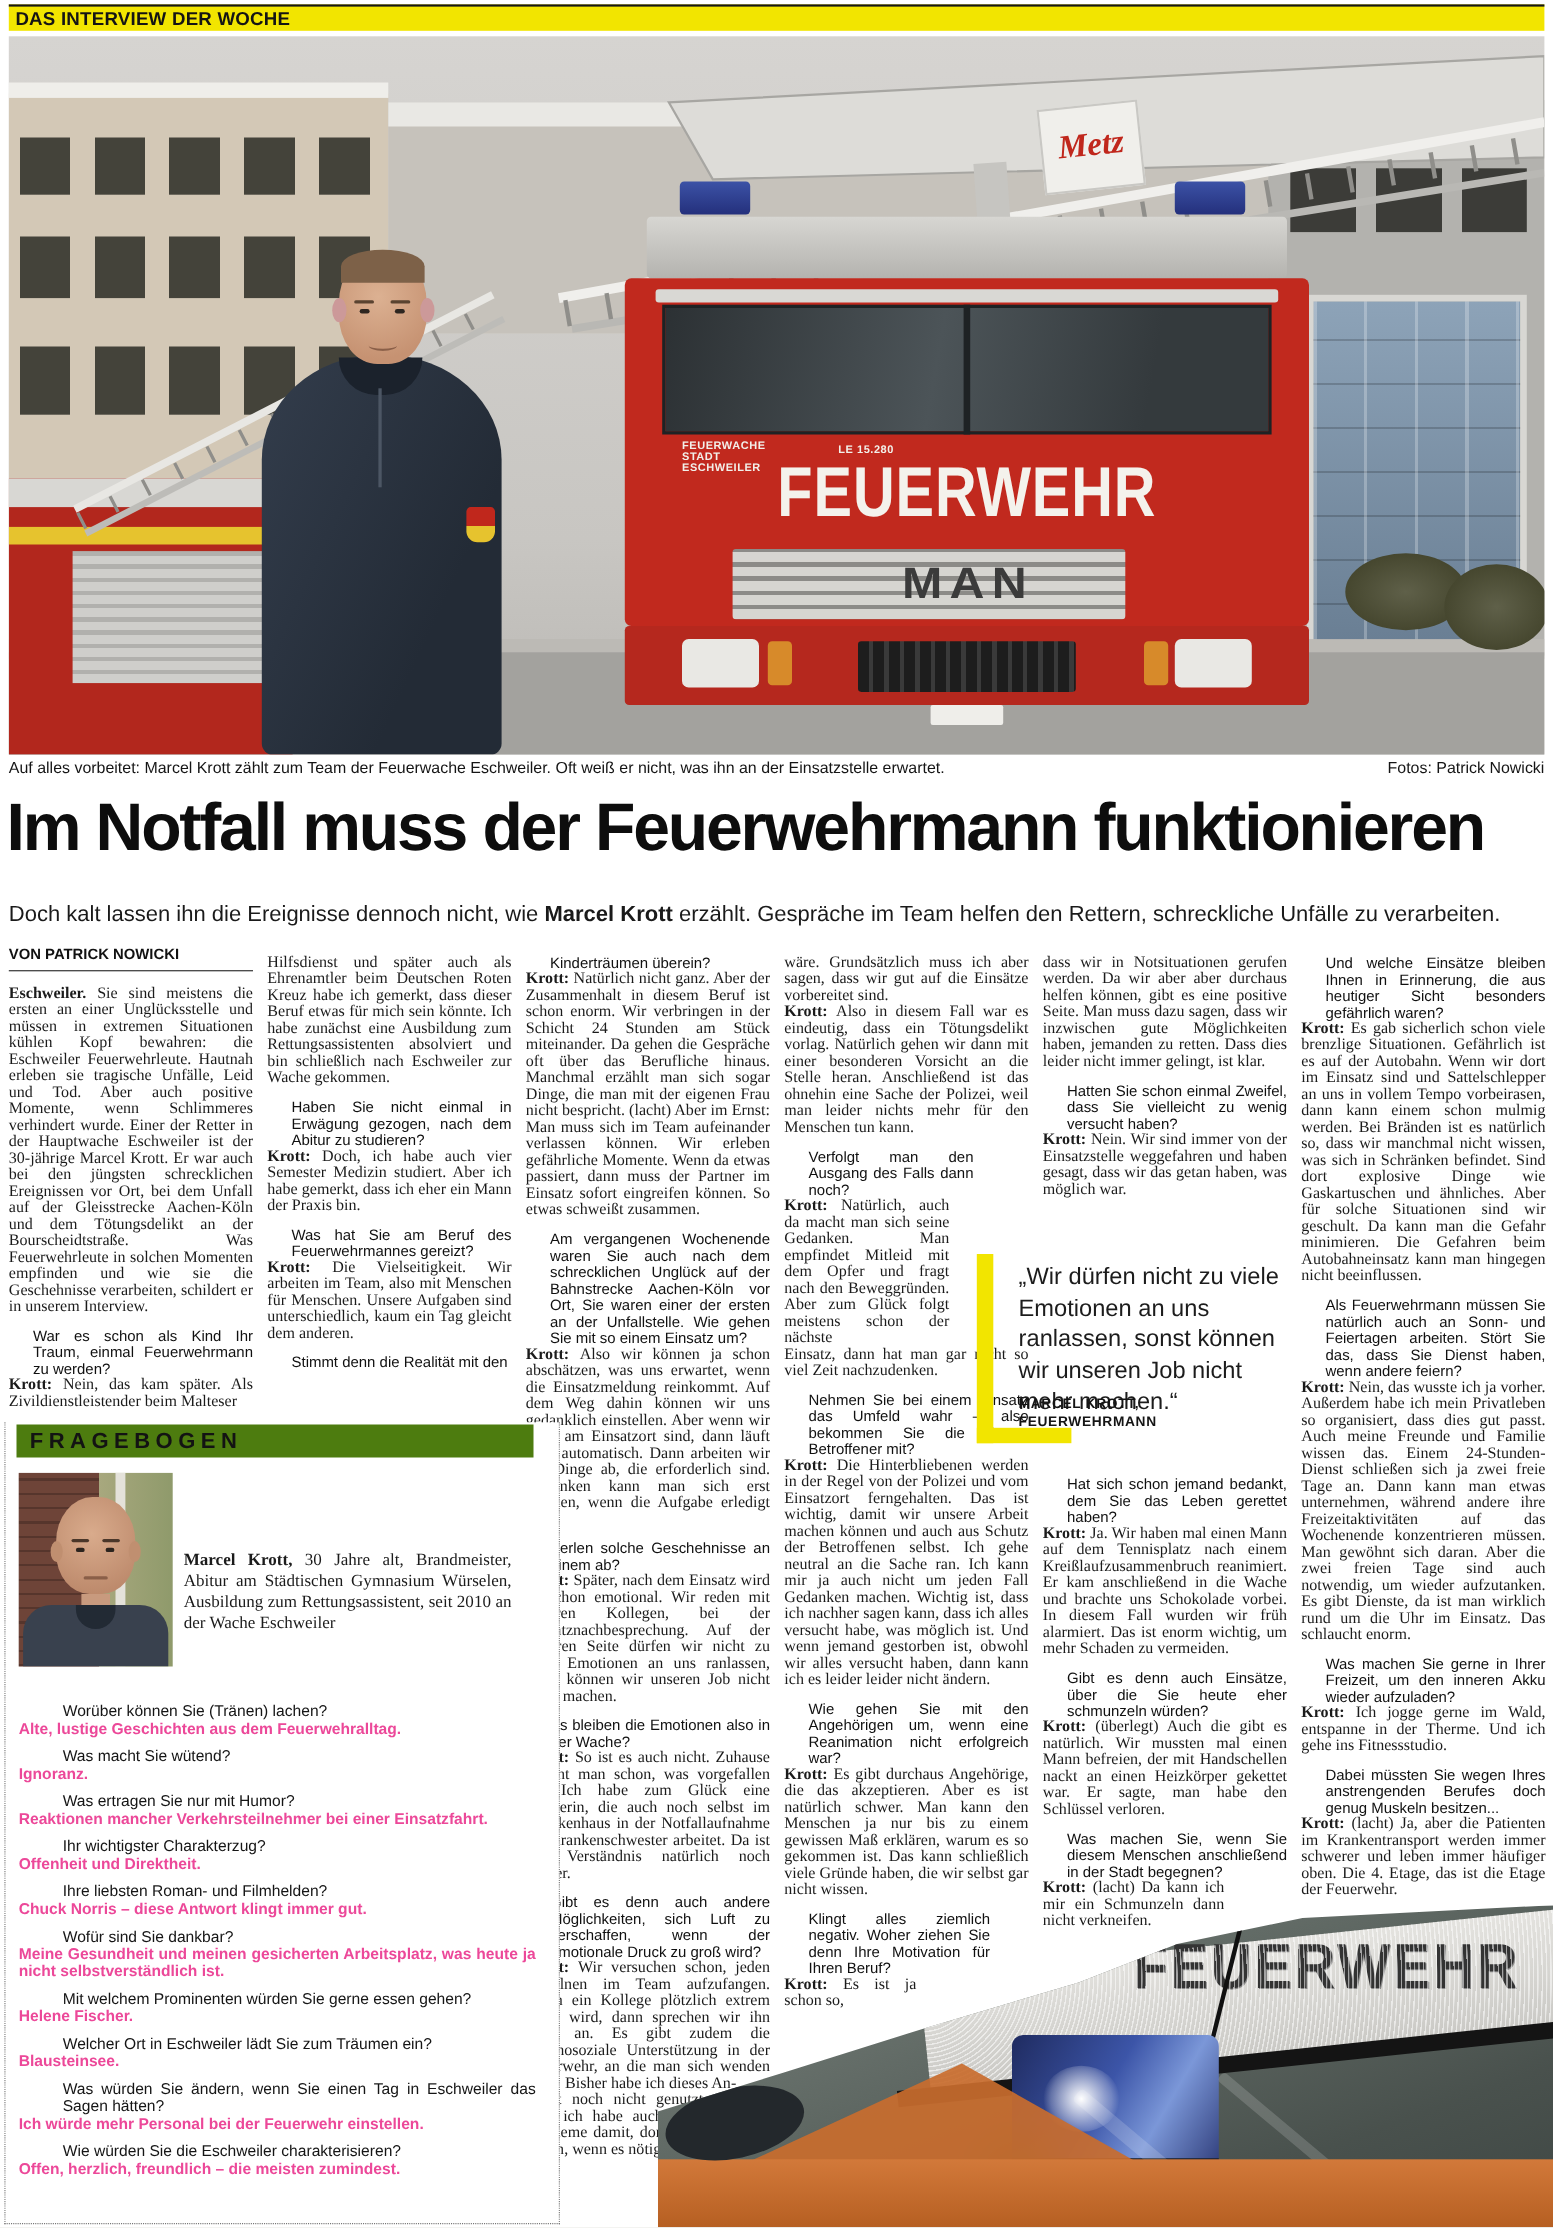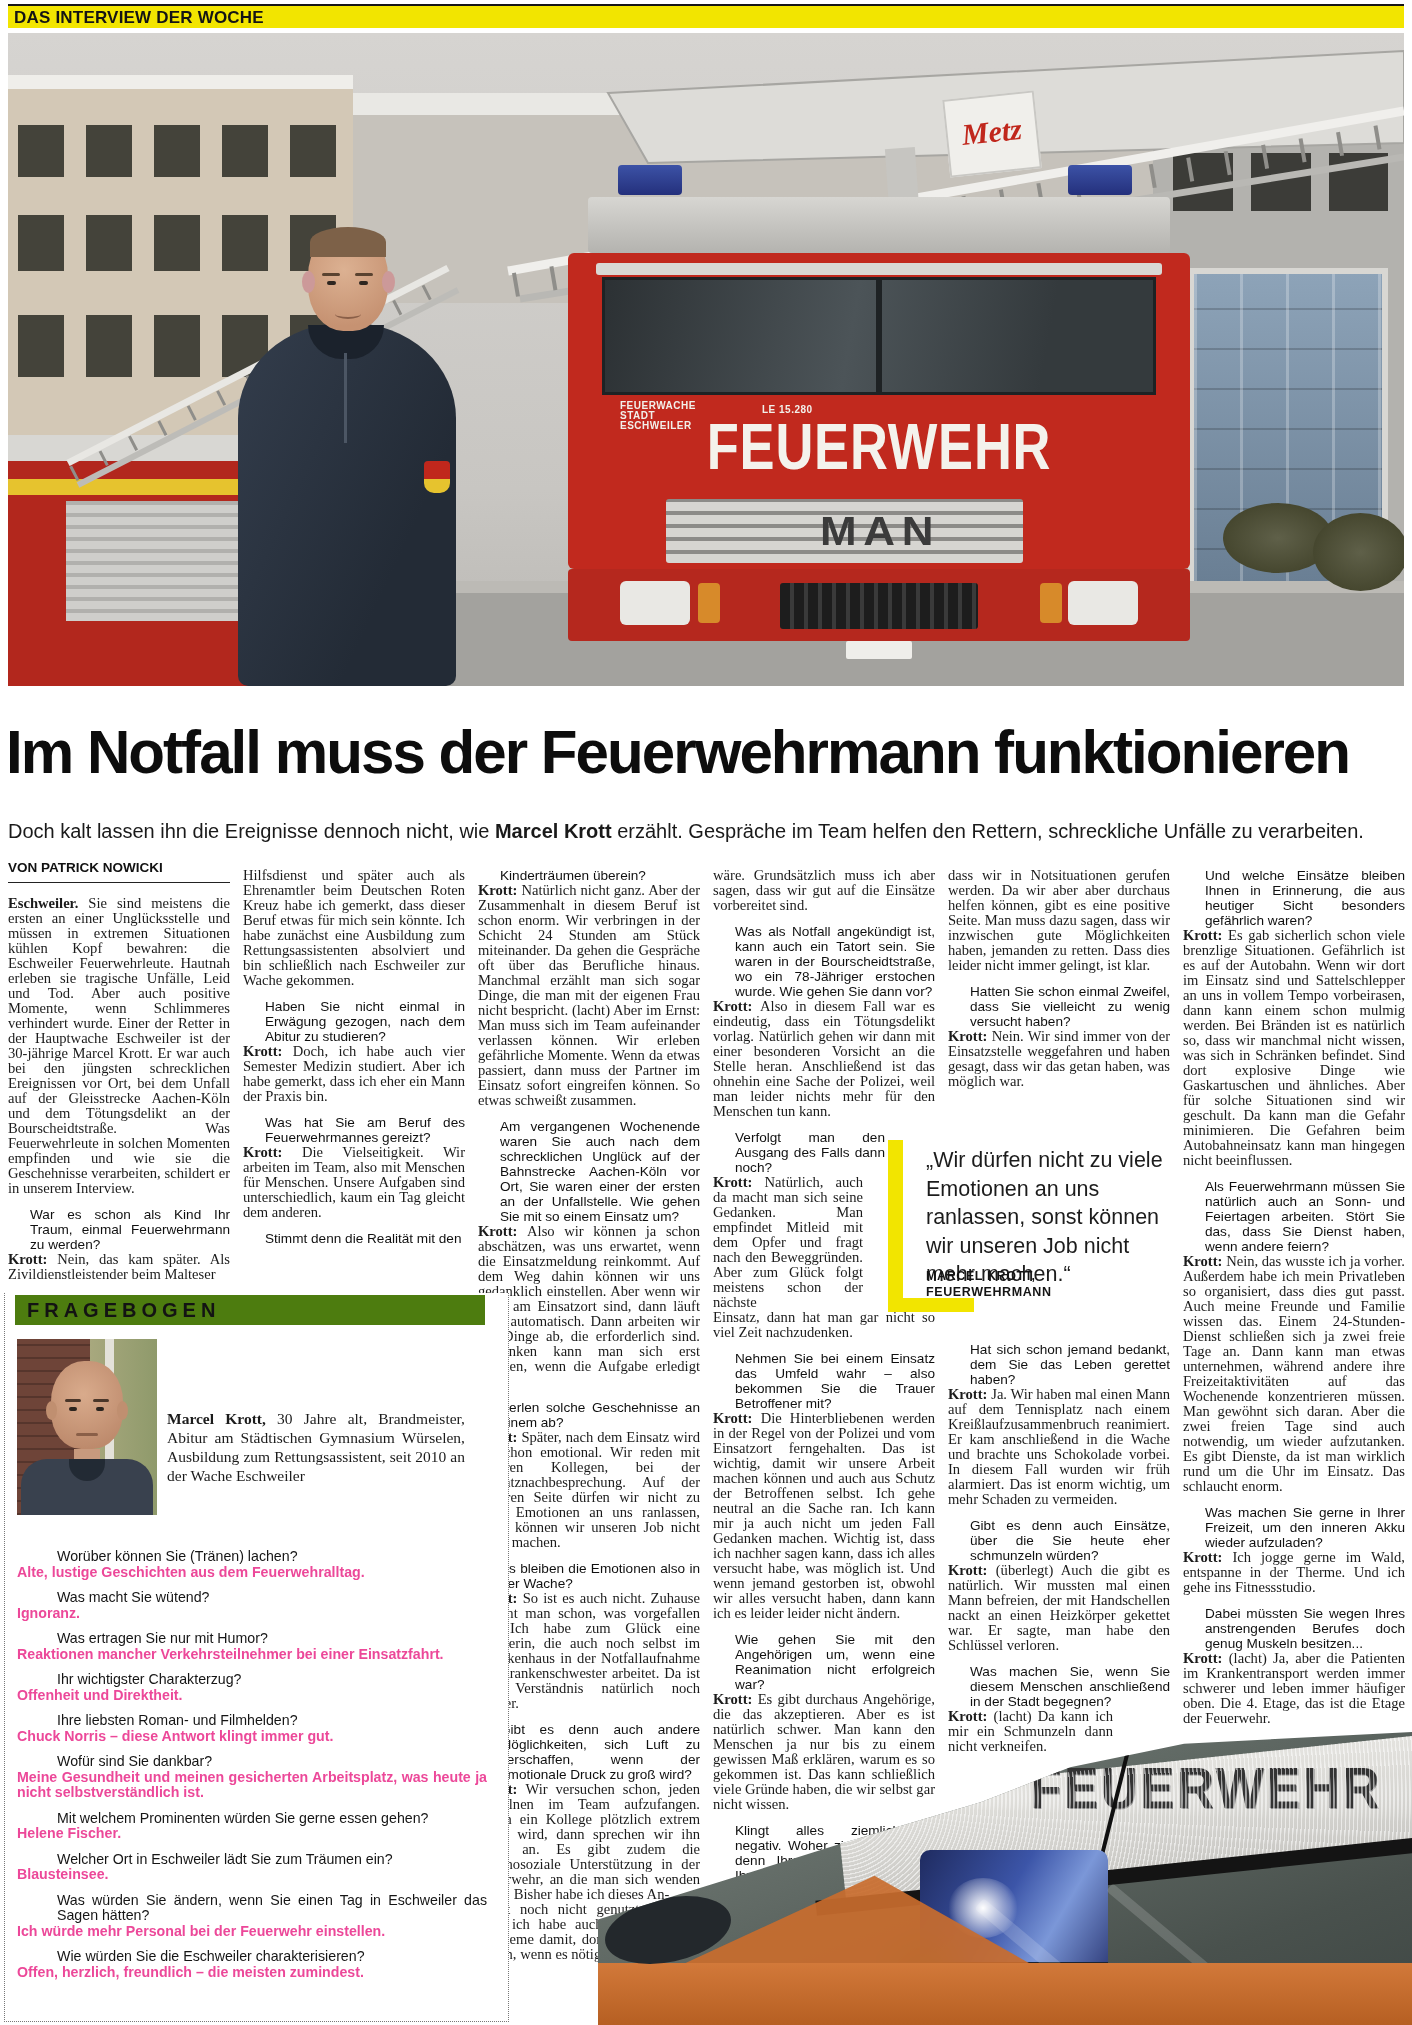--- a/index.html
+++ b/index.html
@@ -219,20 +219,24 @@
     <div class="abs ph-man-hair"></div>
     <div class="abs ph-man-ear" style="left:294px;"></div>
     <div class="abs ph-man-ear" style="left:374px;"></div>
     <div class="abs ph-man-brow" style="left:314px;"></div>
     <div class="abs ph-man-brow" style="left:347px;"></div>
     <div class="abs ph-man-eye" style="left:319px;"></div>
     <div class="abs ph-man-eye" style="left:351px;"></div>
     <div class="abs ph-man-mouth"></div>
   </div>
 
+  <div class="abs caption">
+    <span>Auf alles vorbeitet: Marcel Krott zählt zum Team der Feuerwache Eschweiler. Oft weiß er nicht, was ihn an der Einsatzstelle erwartet.</span>
+    <span class="credit">Fotos: Patrick Nowicki</span>
+  </div>
 
   <div class="abs headline">Im Notfall muss der Feuerwehrmann funktionieren</div>
   <div class="abs subhead">
     <span>Doch kalt lassen ihn die Ereignisse dennoch nicht, wie </span><b>Marcel Krott</b><span> erzählt. Gespräche im Team helfen den Rettern, schreckliche Unfälle zu verarbeiten.</span>
   </div>
   <div class="abs byline">VON PATRICK NOWICKI</div>
 
   <div>
       <div class="col c1">
         <p class="lead"><b>Eschweiler. </b>Sie sind meistens die ersten an einer Unglücksstelle und müssen in extremen Situationen kühlen Kopf bewahren: die Eschweiler Feuerwehrleute. Hautnah erleben sie tragische Unfälle, Leid und Tod. Aber auch positive Momente, wenn Schlimmeres verhindert wurde. Einer der Retter in der Hauptwache Eschweiler ist der 30-jährige Marcel Krott. Er war auch bei den jüngsten schrecklichen Ereignissen vor Ort, bei dem Unfall auf der Gleisstrecke Aachen-Köln und dem Tötungsdelikt an der Bourscheidtstraße. Was Feuerwehrleute in solchen Momenten empfinden und wie sie die Geschehnisse verarbeiten, schildert er in unserem Interview.</p>
@@ -255,21 +259,20 @@
         <p class="q">Perlen solche Geschehnisse an einem ab?</p>
         <p class="a"><b>Krott: </b>Später, nach dem Einsatz wird es schon emotional. Wir reden mit unseren Kollegen, bei der Einsatznachbesprechung. Auf der anderen Seite dürfen wir nicht zu viele Emotionen an uns ranlassen, sonst können wir unseren Job nicht mehr machen.</p>
         <p class="q">Es bleiben die Emotionen also in der Wache?</p>
         <p class="a"><b>Krott: </b>So ist es auch nicht. Zuhause spricht man schon, was vorgefallen ist. Ich habe zum Glück eine Partnerin, die auch noch selbst im Krankenhaus in der Notfallaufnahme als Krankenschwester arbeitet. Da ist das Verständnis natürlich noch größer.</p>
         <p class="q">Gibt es denn auch andere Möglichkeiten, sich Luft zu verschaffen, wenn der emotionale Druck zu groß wird?</p>
         <p class="a"><b>Krott: </b>Wir versuchen schon, jeden einzelnen im Team aufzufangen. Wenn ein Kollege plötzlich extrem ruhig wird, dann sprechen wir ihn auch an. Es gibt zudem die Psychosoziale Unterstützung in der Feuerwehr, an die man sich wenden kann. Bisher habe ich dieses An-</p>
         <p class="p w165">gebot noch nicht genutzt, aber ich habe auch keine Probleme damit, dorthin zu gehen, wenn es nötig</p>
       </div>
       <div class="col c4">
         <p class="p">wäre. Grundsätzlich muss ich aber sagen, dass wir gut auf die Einsätze vorbereitet sind.</p>
-        <p class="q">Was als Notfall angekündigt ist, kann auch ein Tatort sein. Sie waren in der Bourscheidtstraße, wo ein 78-Jähriger erstochen wurde. Wie gehen Sie dann vor?</p>
         <p class="a"><b>Krott: </b>Also in diesem Fall war es eindeutig, dass ein Tötungsdelikt vorlag. Natürlich gehen wir dann mit einer besonderen Vorsicht an die Stelle heran. Anschließend ist das ohnehin eine Sache der Polizei, weil man leider nichts mehr für den Menschen tun kann.</p>
         <p class="q w150">Verfolgt man den Ausgang des Falls dann noch?</p>
         <p class="a w150"><b>Krott: </b>Natürlich, auch da macht man sich seine Gedanken. Man empfindet Mitleid mit dem Opfer und fragt nach den Beweggründen. Aber zum Glück folgt meistens schon der nächste</p>
         <p class="p">Einsatz, dann hat man gar nicht so viel Zeit nachzudenken.</p>
         <p class="q">Nehmen Sie bei einem Einsatz das Umfeld wahr – also bekommen Sie die Trauer Betroffener mit?</p>
         <p class="a"><b>Krott: </b>Die Hinterbliebenen werden in der Regel von der Polizei und vom Einsatzort ferngehalten. Das ist wichtig, damit wir unsere Arbeit machen können und auch aus Schutz der Betroffenen selbst. Ich gehe neutral an die Sache ran. Ich kann mir ja auch nicht um jeden Fall Gedanken machen. Wichtig ist, dass ich nachher sagen kann, dass ich alles versucht habe, was möglich ist. Und wenn jemand gestorben ist, obwohl wir alles versucht haben, dann kann ich es leider leider nicht ändern.</p>
         <p class="q">Wie gehen Sie mit den Angehörigen um, wenn eine Reanimation nicht erfolgreich war?</p>
         <p class="a"><b>Krott: </b>Es gibt durchaus Angehörige, die das akzeptieren. Aber es ist natürlich schwer. Man kann den Menschen ja nur bis zu einem gewissen Maß erklären, warum es so gekommen ist. Das kann schließlich viele Gründe haben, die wir selbst gar nicht wissen.</p>
         <p class="q w165">Klingt alles ziemlich negativ. Woher ziehen Sie denn Ihre Motivation für Ihren Beruf?</p>
         <p class="a w120"><b>Krott: </b>Es ist ja schon so,</p>

